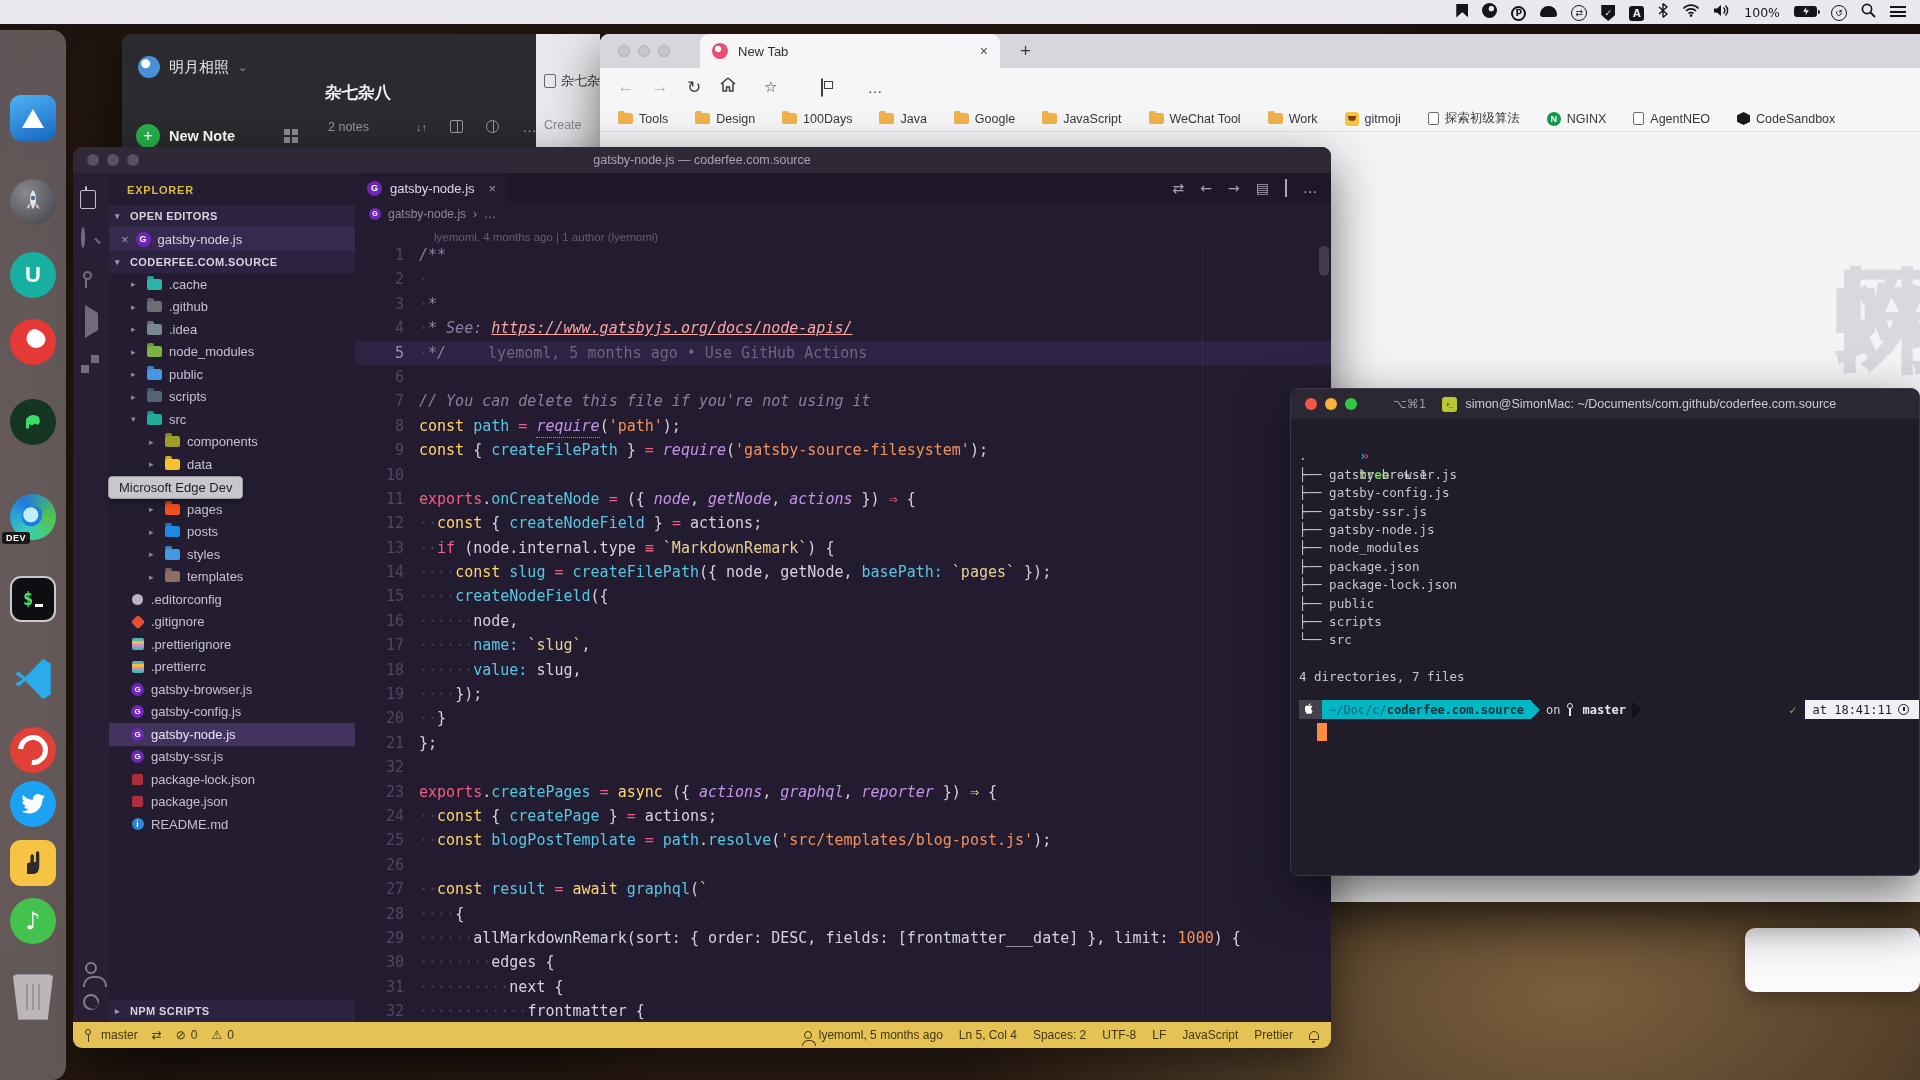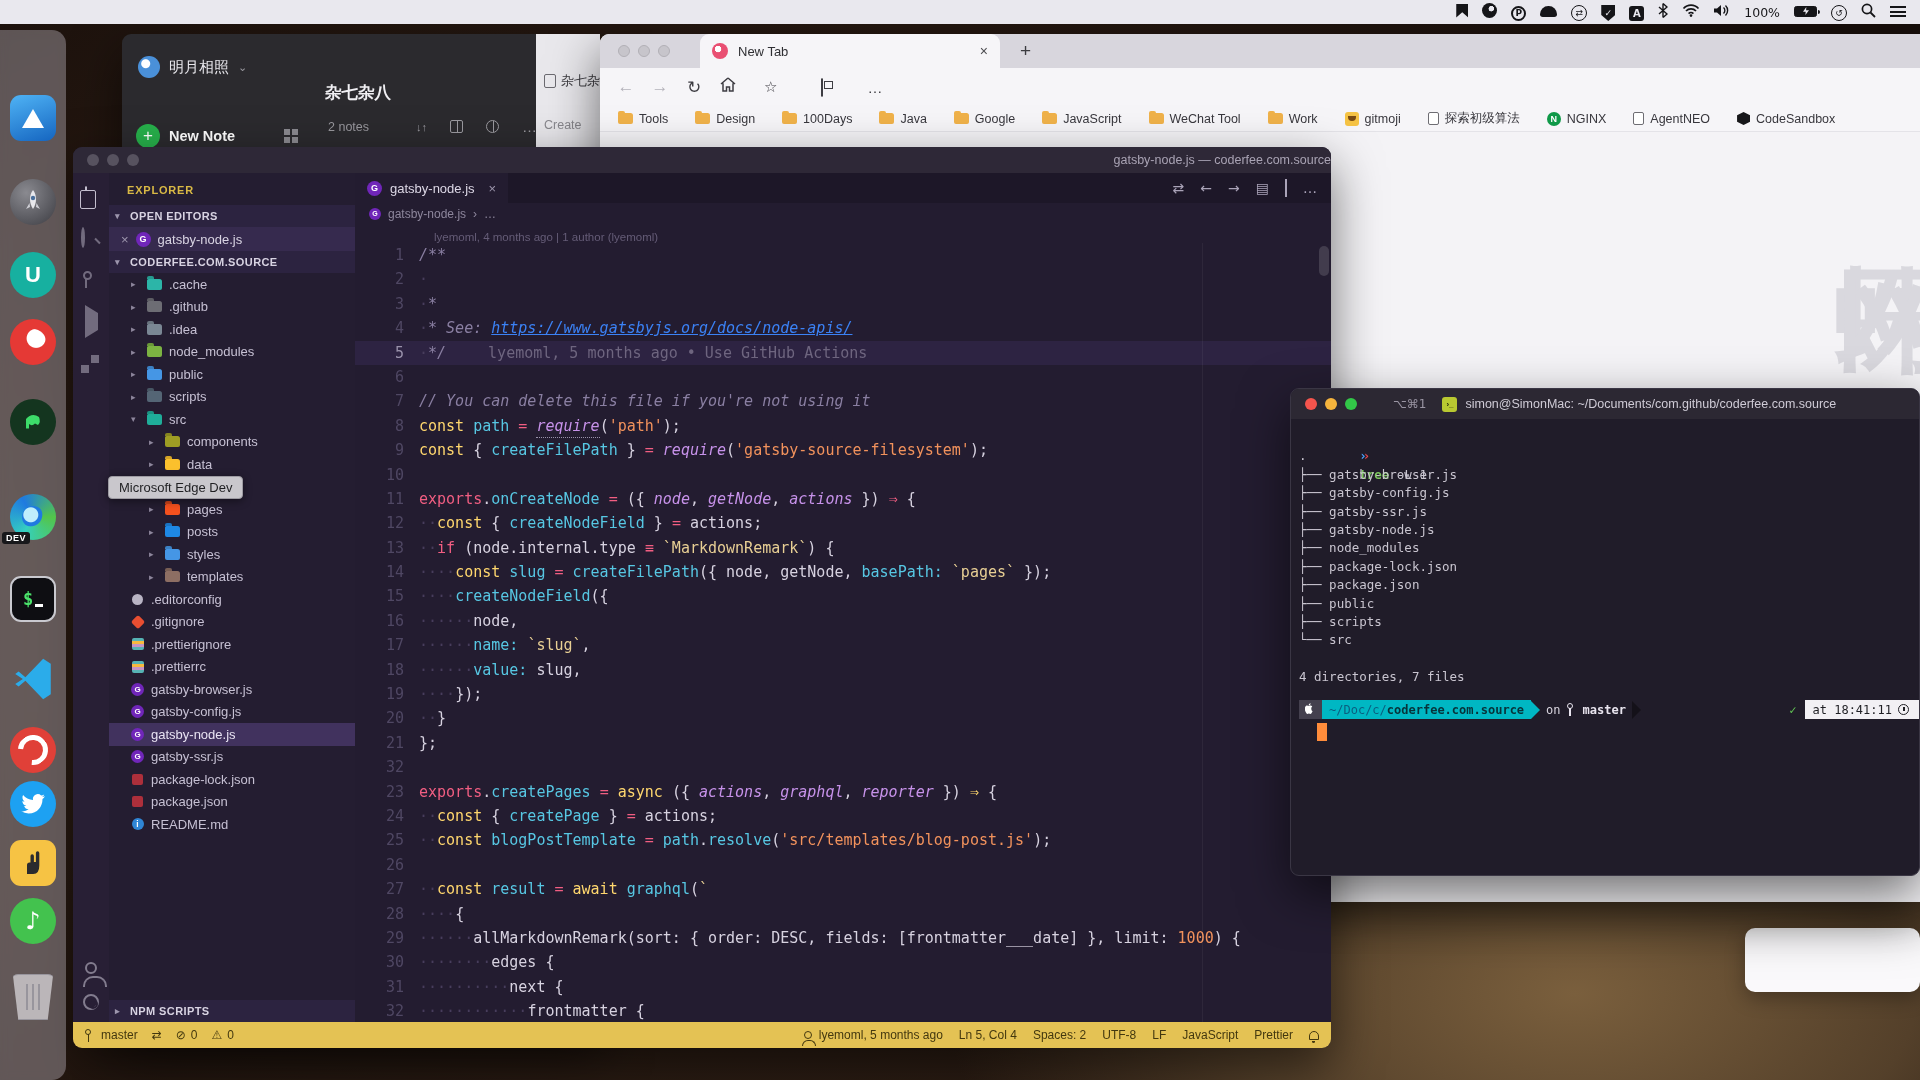--- a/index.html
+++ b/index.html
@@ -79,21 +79,21 @@
   .bm-page{width:11px;height:13px;border:1.5px solid #6e6d73;border-radius:2px;background:#fff;}
   .bm-nginx{width:14px;height:14px;border-radius:50%;background:#0f9948;color:#fff;font-size:9px;font-weight:bold;display:flex;align-items:center;justify-content:center;}
   .bm-emoji{width:14px;height:14px;border-radius:3px;background:#f6c344;position:relative;}
   .bm-emoji:after{content:"";position:absolute;left:3px;top:4px;width:8px;height:5px;border-radius:0 0 6px 6px;background:#7a4a12;}
   .bm-cube{width:13px;height:13px;background:#17171a;clip-path:polygon(50% 0,100% 25%,100% 75%,50% 100%,0 75%,0 25%);}
   .b-content{position:relative;height:770px;background:#f4f3f6;}
   .watermark{position:absolute;right:-26px;top:40px;font-size:112px;color:#d9d8de;line-height:108px;writing-mode:vertical-rl;letter-spacing:10px;font-weight:bold;}
   
   .vscode{left:73px;top:147px;width:1258px;height:901px;background:#231c30;z-index:20;display:flex;flex-direction:column;}
   .v-titlebar{height:26px;background:#2e2837;border-radius:9px 9px 0 0;display:flex;align-items:center;position:relative;flex:none;}
-  .v-title{position:absolute;left:0;right:0;text-align:right;font-size:12.5px;color:#a9a3b4;}
+  .v-title{position:absolute;left:0;right:0;text-align:center;font-size:12.5px;color:#a9a3b4;}
   .v-lights{display:flex;gap:8px;margin-left:14px;z-index:2;}
   .v-light{width:12px;height:12px;border-radius:50%;background:#57525f;}
   .v-main{flex:1;display:flex;min-height:0;}
   .v-activity{width:36px;background:#281f35;display:flex;flex-direction:column;align-items:center;padding-top:14px;gap:22px;position:relative;flex:none;}
   .va-ic{width:20px;height:20px;opacity:.45;position:relative;}
   .va-ic.active{opacity:.95;}
   .va-files{border:1.8px solid #cdc8d8;border-radius:2px;width:14px;height:17px;position:relative;margin-left:4px;}
   .va-files:before{content:"";position:absolute;left:-6px;top:3px;width:14px;height:17px;border:1.8px solid #cdc8d8;border-radius:2px;background:#281f35;}
   .va-search{width:13px;height:13px;border:2px solid #cdc8d8;border-radius:50%;position:relative;}
   .va-search:after{content:"";position:absolute;left:11px;top:11px;width:7px;height:2px;background:#cdc8d8;transform:rotate(45deg);}
@@ -139,21 +139,21 @@
   .ea-split:after{content:"";position:absolute;left:50%;top:0;bottom:0;border-left:1.5px solid #aaa3b8;}
   .v-breadcrumb{height:21px;display:flex;align-items:center;gap:7px;padding-left:14px;font-size:12px;color:#8d869c;}
   .v-codelens{height:19px;padding-left:79px;font-size:11.5px;color:#655c77;display:flex;align-items:flex-end;}
   .v-code{position:absolute;left:0;right:0;top:70px;bottom:0;font-family:"DejaVu Sans Mono","Liberation Mono",monospace;font-size:15px;}
   .cl{height:24.4px;line-height:24.4px;white-space:pre;display:flex;}
   .cl .num{width:64px;text-align:right;padding-right:15px;color:#4f4763;flex:none;}
   .cl.cur{background:#2d2342;}
   .cl.cur .num{color:#9a92ab;}
   .cw{color:#d7d2e0}.ck{color:#ffd76e}.cp{color:#f25e82}.cc{color:#57c7e3}
   .cpu{color:#c792ea;font-style:italic}.co{color:#f2925c}.cs{color:#e8cf94}
-  .ccm{color:#8a7fa2;font-style:italic}.ccmu{color:#3b82f6;font-style:italic;text-decoration:underline}
+  .ccm{color:#8a7fa2;font-style:italic}.ccmu{color:#fca5a5;font-style:italic;text-decoration:underline}
   .cbl{color:#6e657f;padding-left:42px}.cd{color:#473d5c}.cnum{color:#f2925c}
   .csq{border-bottom:1px dotted #9a93ab;}
   .v-ruler{position:absolute;top:70px;bottom:0;left:847px;width:1px;background:rgba(255,255,255,.05);}
   .v-scroll{position:absolute;right:2px;top:73px;width:10px;height:30px;background:rgba(255,255,255,.14);border-radius:5px;}
   .v-statusbar{height:26px;background:#e4c254;border-radius:0 0 9px 9px;display:flex;align-items:center;
     font-size:12px;color:#43380f;padding:0 12px;gap:14px;flex:none;}
   .sb-item{display:flex;align-items:center;gap:5px;white-space:nowrap;}
   .sb-right{margin-left:auto;display:flex;align-items:center;gap:16px;}
   .sb-branch{width:11px;height:13px;position:relative;display:inline-block;}
   .sb-branch:before{content:"";position:absolute;left:0;top:0;width:4px;height:4px;border:1.5px solid #43380f;border-radius:50%;}
@@ -628,22 +628,22 @@
         <span class="t-prompt-b">›</span><span class="t-prompt-r">›</span>
         <span class="t-cmd">tree</span><span> -L 1</span>
       </div>
       <div id="t-tree">
           <div class="t-line">.</div>
           <div class="t-line">├── gatsby-browser.js</div>
           <div class="t-line">├── gatsby-config.js</div>
           <div class="t-line">├── gatsby-ssr.js</div>
           <div class="t-line">├── gatsby-node.js</div>
           <div class="t-line">├── node_modules</div>
+          <div class="t-line">├── package.json</div>
           <div class="t-line">├── package-lock.json</div>
-          <div class="t-line">├── package.json</div>
           <div class="t-line">├── public</div>
           <div class="t-line">├── scripts</div>
           <div class="t-line">└── src</div>
         </div>
       <div class="t-line" style="margin-top:18px;">4 directories, 7 files</div>
       <div class="t-powerline">
         <span class="pl-apple">
           <svg width="11" height="13" viewBox="0 0 11 13">
               <path d="M8.4 6.9c0-1.6 1.3-2.4 1.4-2.4C9 3.4 7.8 3.3 7.4 3.3c-1 -.1-2 .6-2.5 .6-.5 0-1.3-.6-2.1-.6C1.7 3.3.6 4.2.1 5.5c-.9 2.2.1 5.5 1.2 7.3.5.9 1.1 1.9 1.9 1.8.8 0 1.1-.5 2-.5s1.2.5 2.1.5c.9 0 1.4-.9 1.9-1.8.6-1 .9-2 .9-2.1-.1 0-1.7-.7-1.7-2.8zM6.8 2.2c.4-.5.7-1.2.6-2-.6 0-1.4.4-1.8 1-.4.5-.8 1.3-.7 2 .7.1 1.4-.4 1.9-1z" fill="#fff" transform="scale(0.75)"></path>
             </svg>

